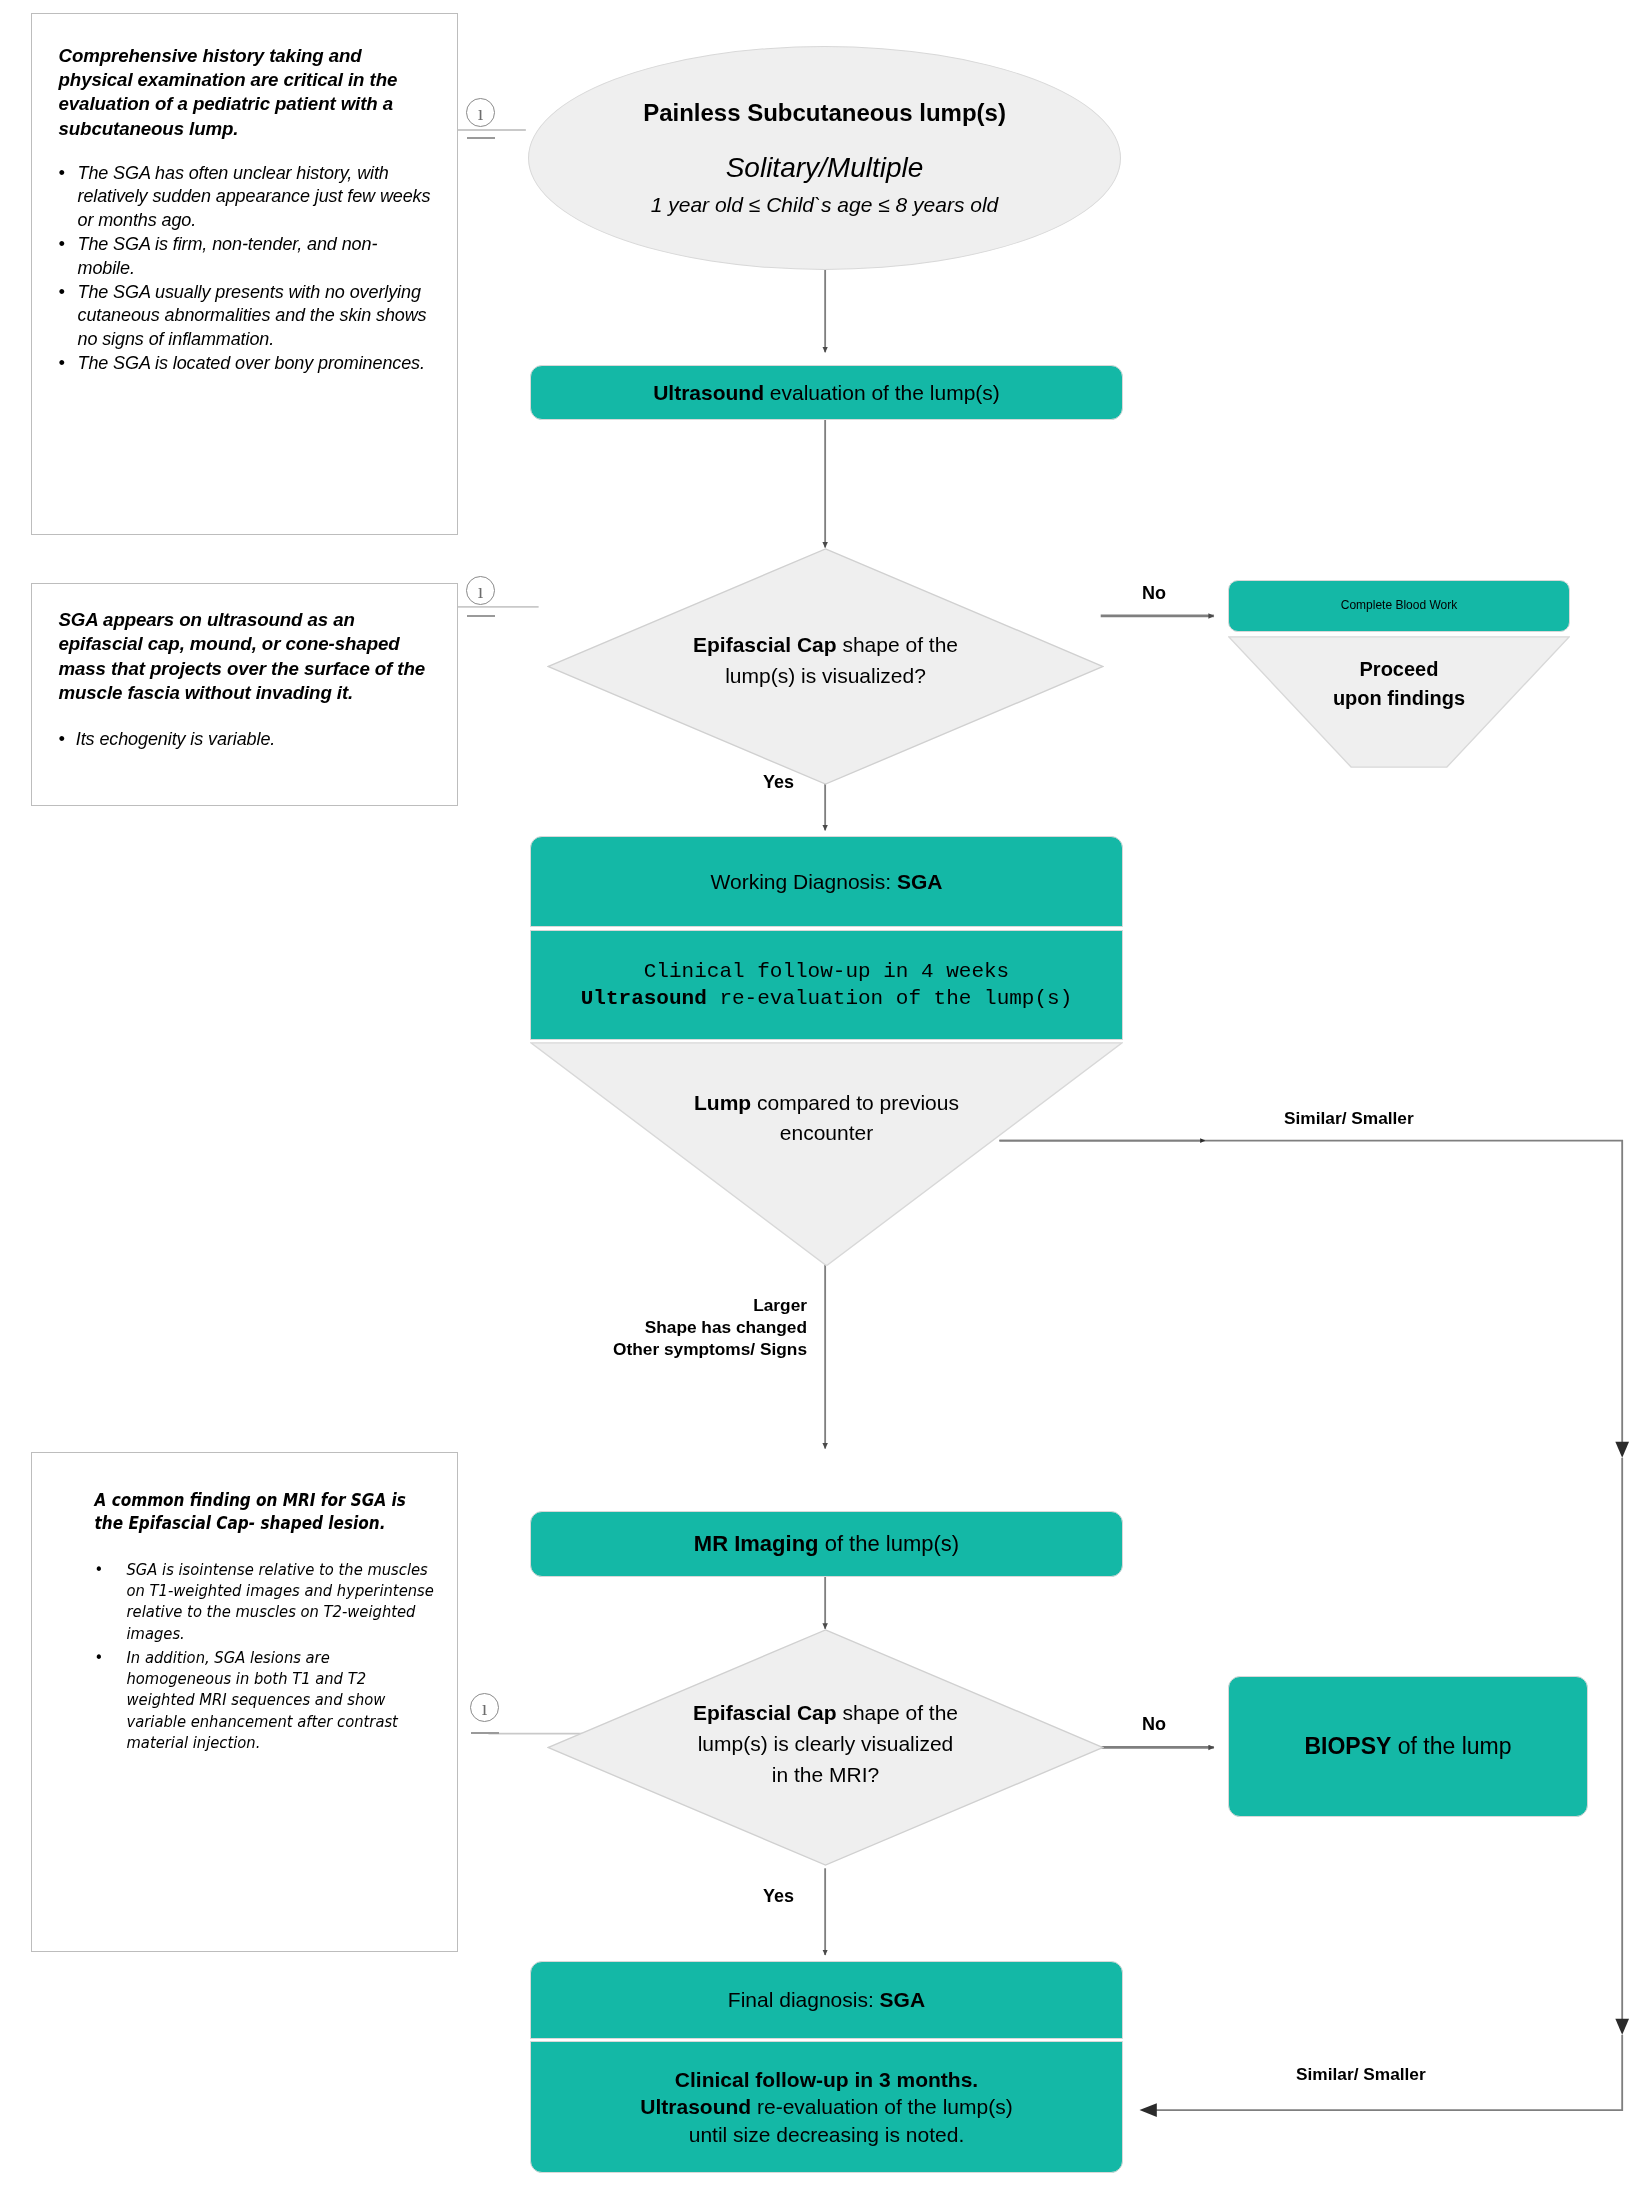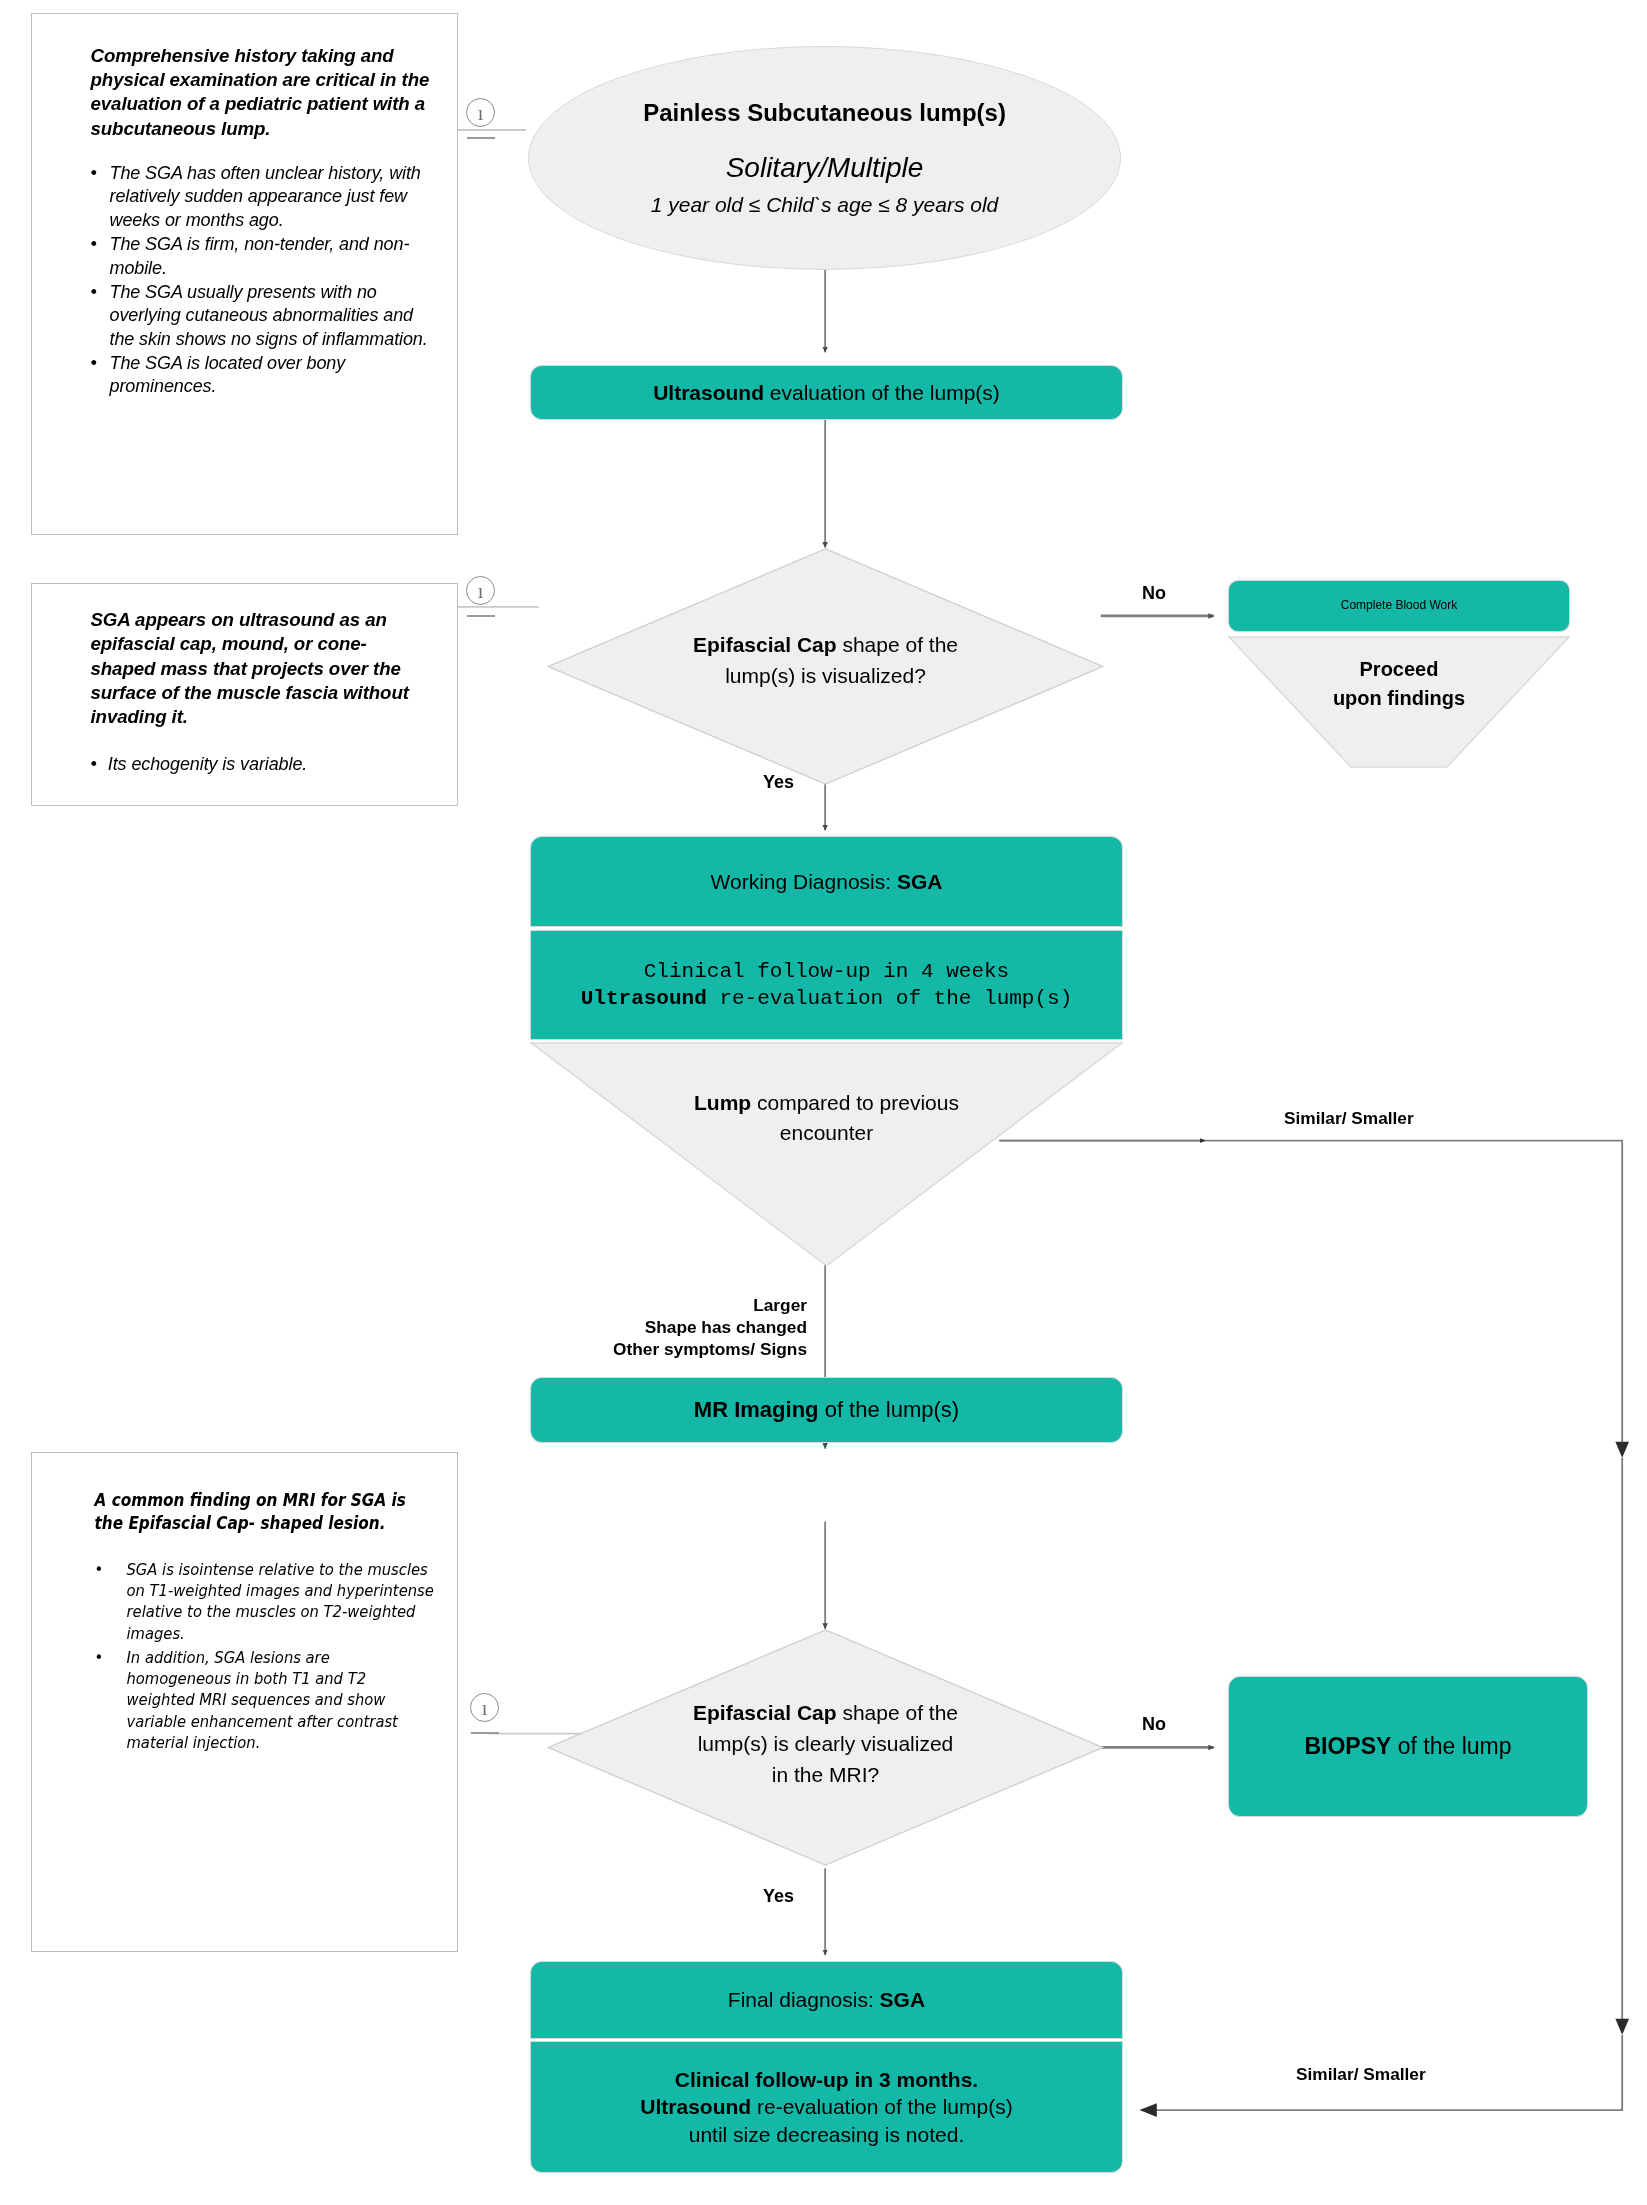--- a/index.html
+++ b/index.html
@@ -47,21 +47,20 @@
     position: absolute;
     left: 0;
     top: 0;
   }
   .note-list li .txt { display: block; }
 
   
   .cond .note-head, .cond .note-list li {
     font-family: "Liberation Sans Narrow", "Liberation Sans", sans-serif;
     letter-spacing: -0.1px;
-    margin-left: 32px;
   }
 
   
   .wide .note-head, .wide .note-list li {
     font-family: "DejaVu Sans", sans-serif;
     margin-left: 36px;
   }
 
   
   .node {
@@ -314,21 +313,21 @@
       <div>encounter</div>
     </div>
   </div>
 
   <div class="edge-label" style="left:1284px; top:1107px; font-size:17.3px;">Similar/ Smaller</div>
 
   <div class="edge-label" style="left:579px; top:1294px; width:228px; text-align:right; font-size:17.3px;">Larger
 Shape has changed
 Other symptoms/ Signs</div>
 
-  <div class="node rounded" style="left:530px; top:1377px; width:593px; height:66px; font-size:22px;">
+  <div class="node rounded" style="left:530px; top:1511px; width:593px; height:66px; font-size:22px;">
     <div class="inner">
       <span class="b">MR Imaging</span><span> of the lump(s)</span>
     </div>
   </div>
 
   <div class="diamond-wrap" style="left:547px; top:1629px; width:557px; height:237px;">
     <svg viewBox="0 0 1220 520" preserveAspectRatio="none" xmlns="http://www.w3.org/2000/svg">
       <polygon points="610,2 1218,260 610,518 2,260" fill="#efefef" stroke="#d0d0d0" stroke-width="3"></polygon>
     </svg>
     <div class="diamond-text" style="top:68px; font-size:21px;">

